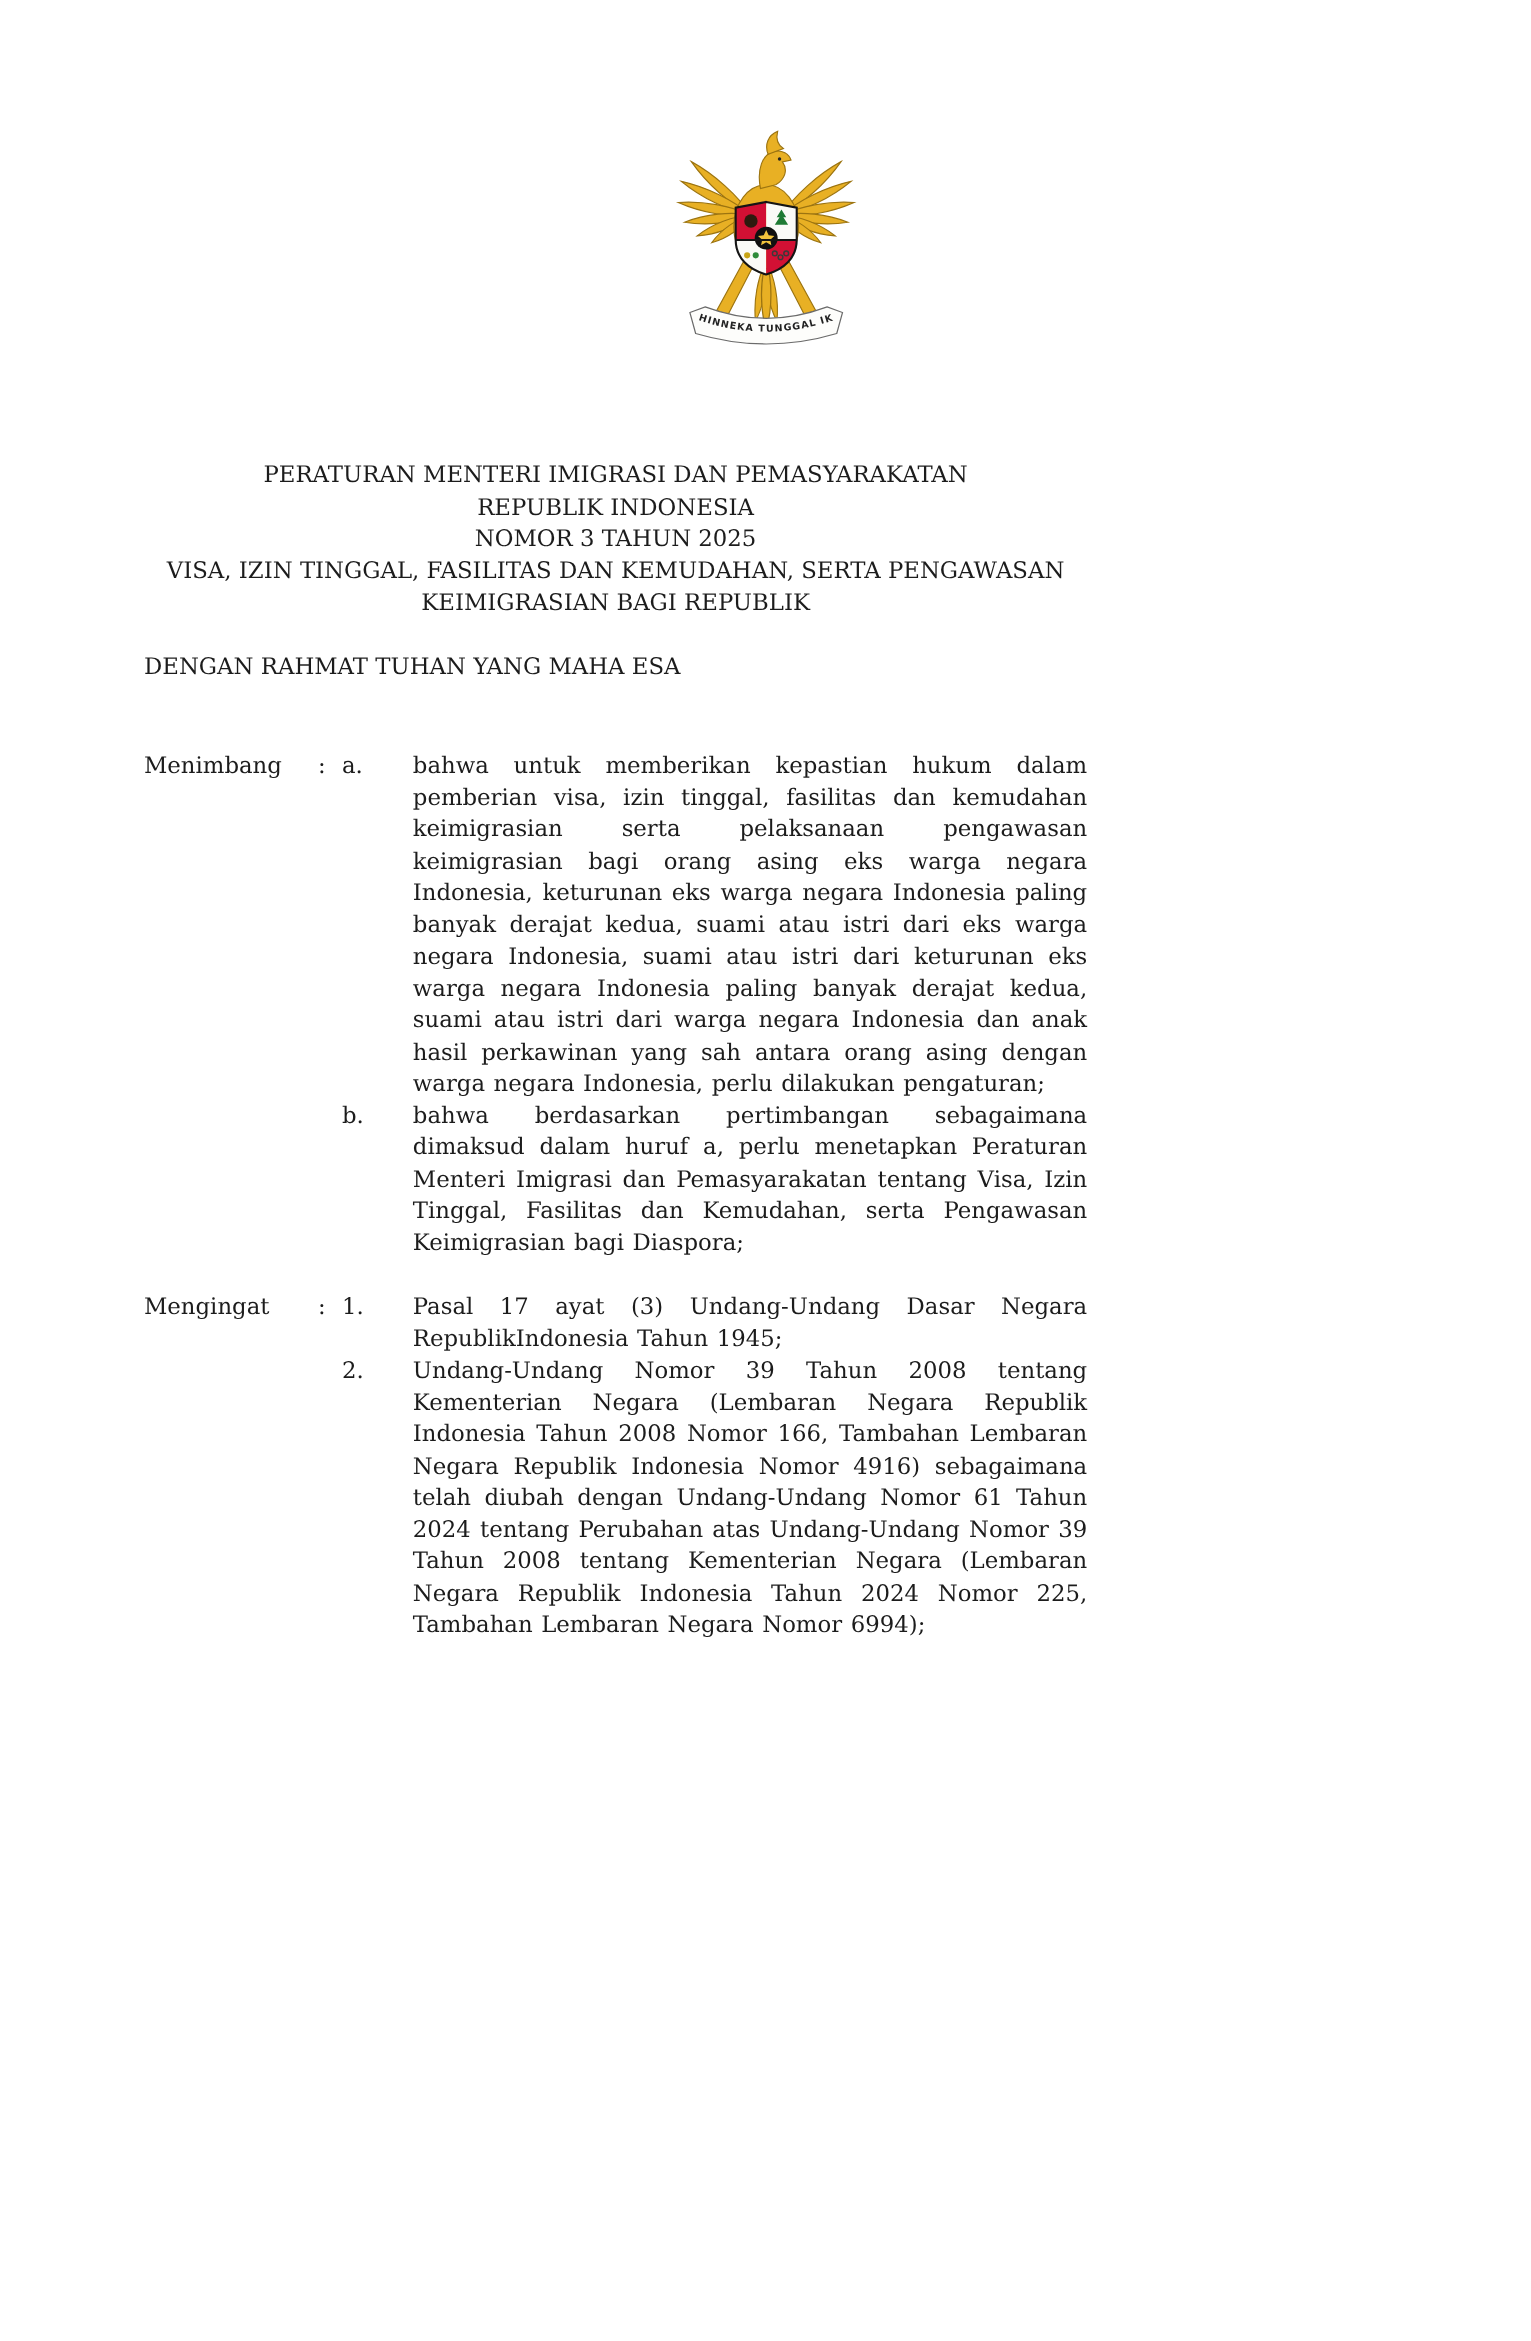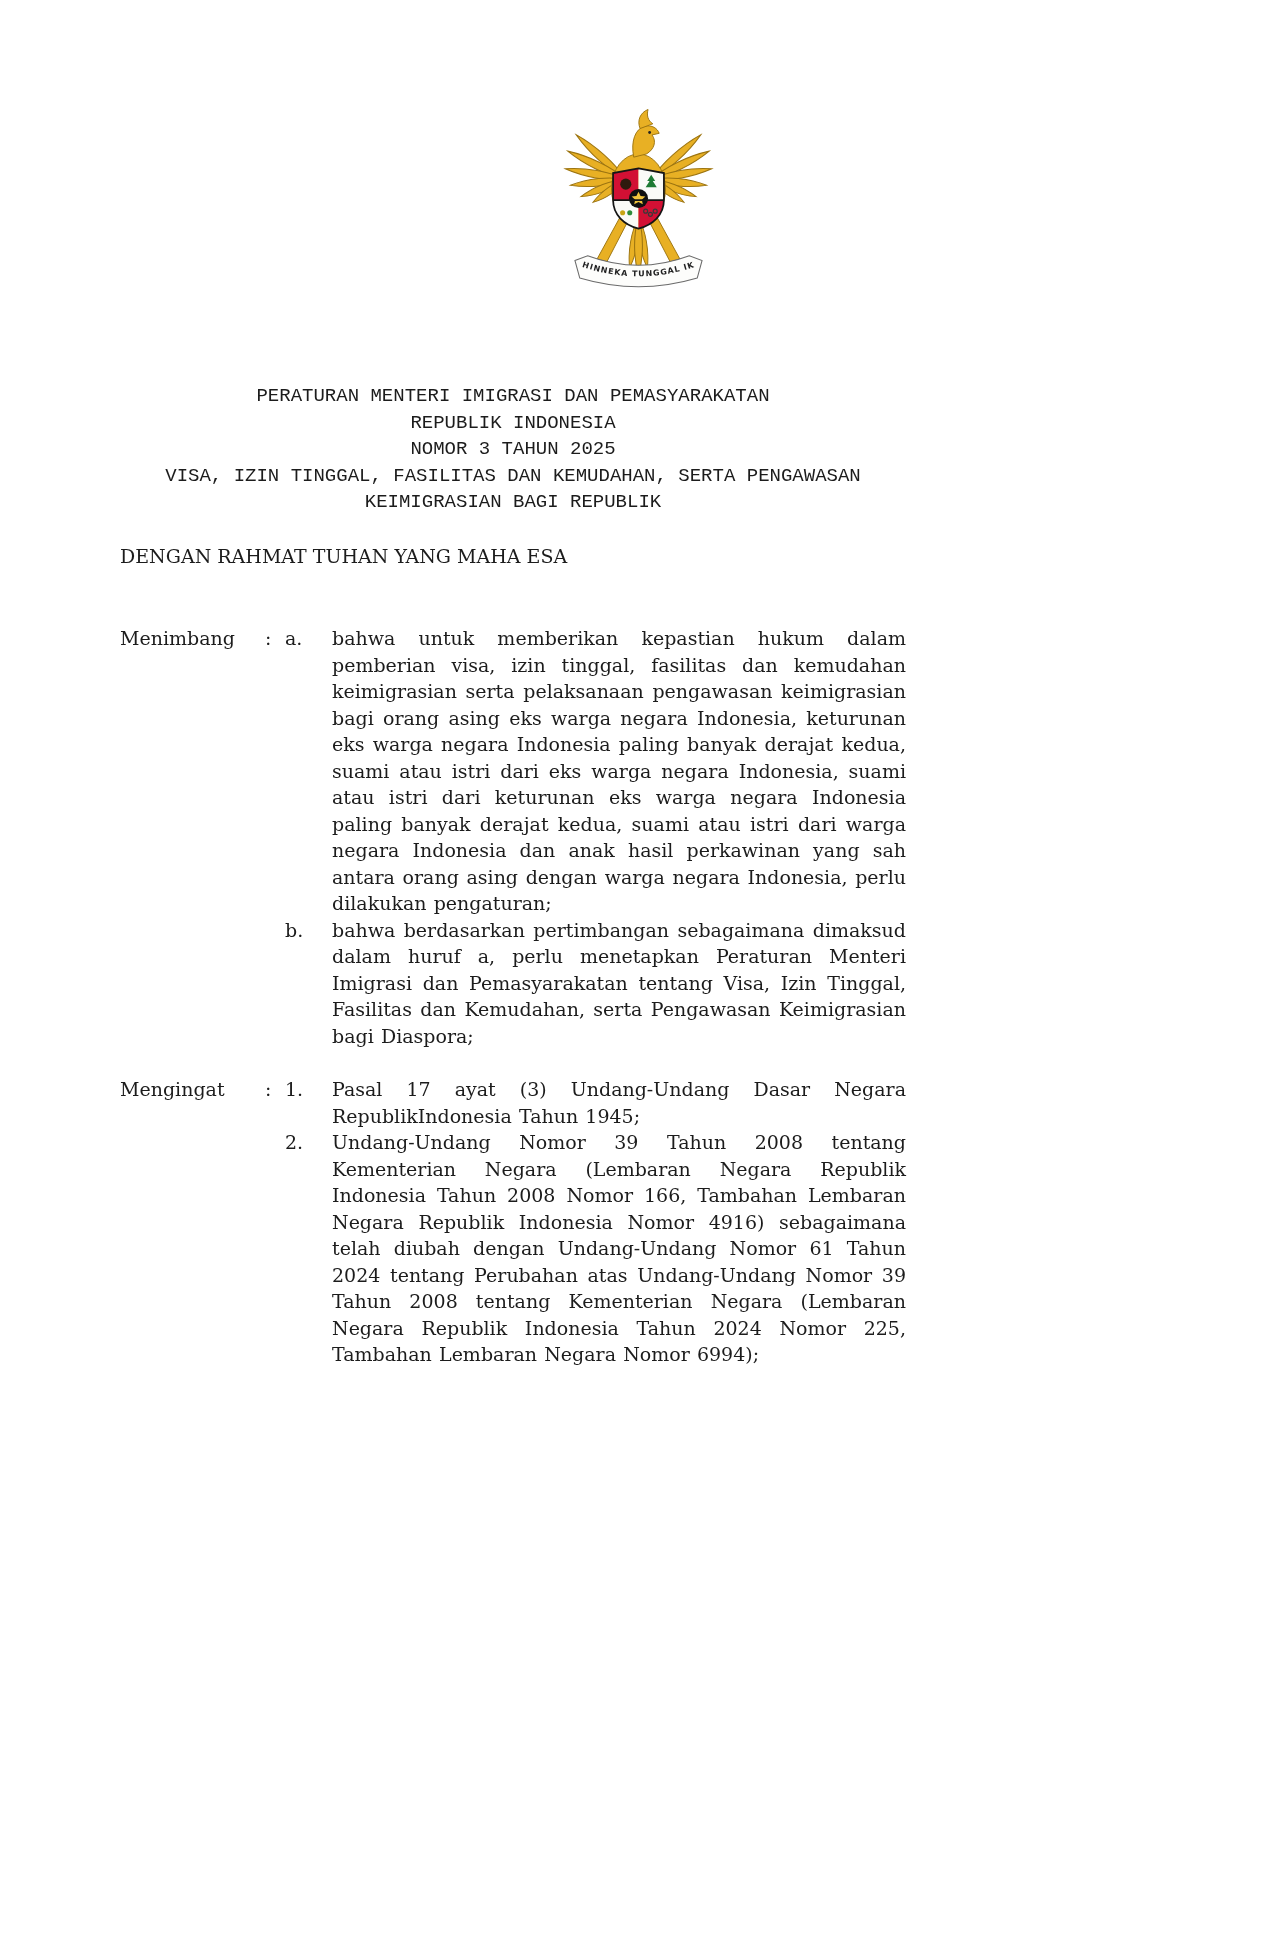--- a/index.html
+++ b/index.html
@@ -21,21 +21,20 @@
     justify-content: center;
   }
   .content {
     position: relative;
     margin-left: 120px;
     width: 786px;
   }
   .title-block {
     margin-top: 86px;
     text-align: center;
-    font-family: Liberation Mono, monospace;
   }
   .title-line { white-space: nowrap; }
   .invocation {
     margin-top: 27px;
     text-align: left;
   }
   .authority {
     margin-top: 27px;
     text-align: center;
   }
@@ -48,20 +47,21 @@
   .sec-label { width: 145px; flex: 0 0 145px; }
   .sec-sep   { width: 20px;  flex: 0 0 20px; }
   .sec-items { flex: 1 1 auto; }
   .item { display: flex; align-items: flex-start; }
   .item-marker { width: 47px; flex: 0 0 47px; }
   .item-text {
     flex: 1 1 auto;
     text-align: justify;
     text-justify: inter-word;
     word-spacing: 0.06em;
+    margin-left: 12px;
   }
 </style>
 </head>
 <body>
 
 <div class="page">
 
   <div class="emblem-wrap">
     <svg width="175" height="205" viewBox="0 0 220 258" aria-hidden="true">
       <defs>

